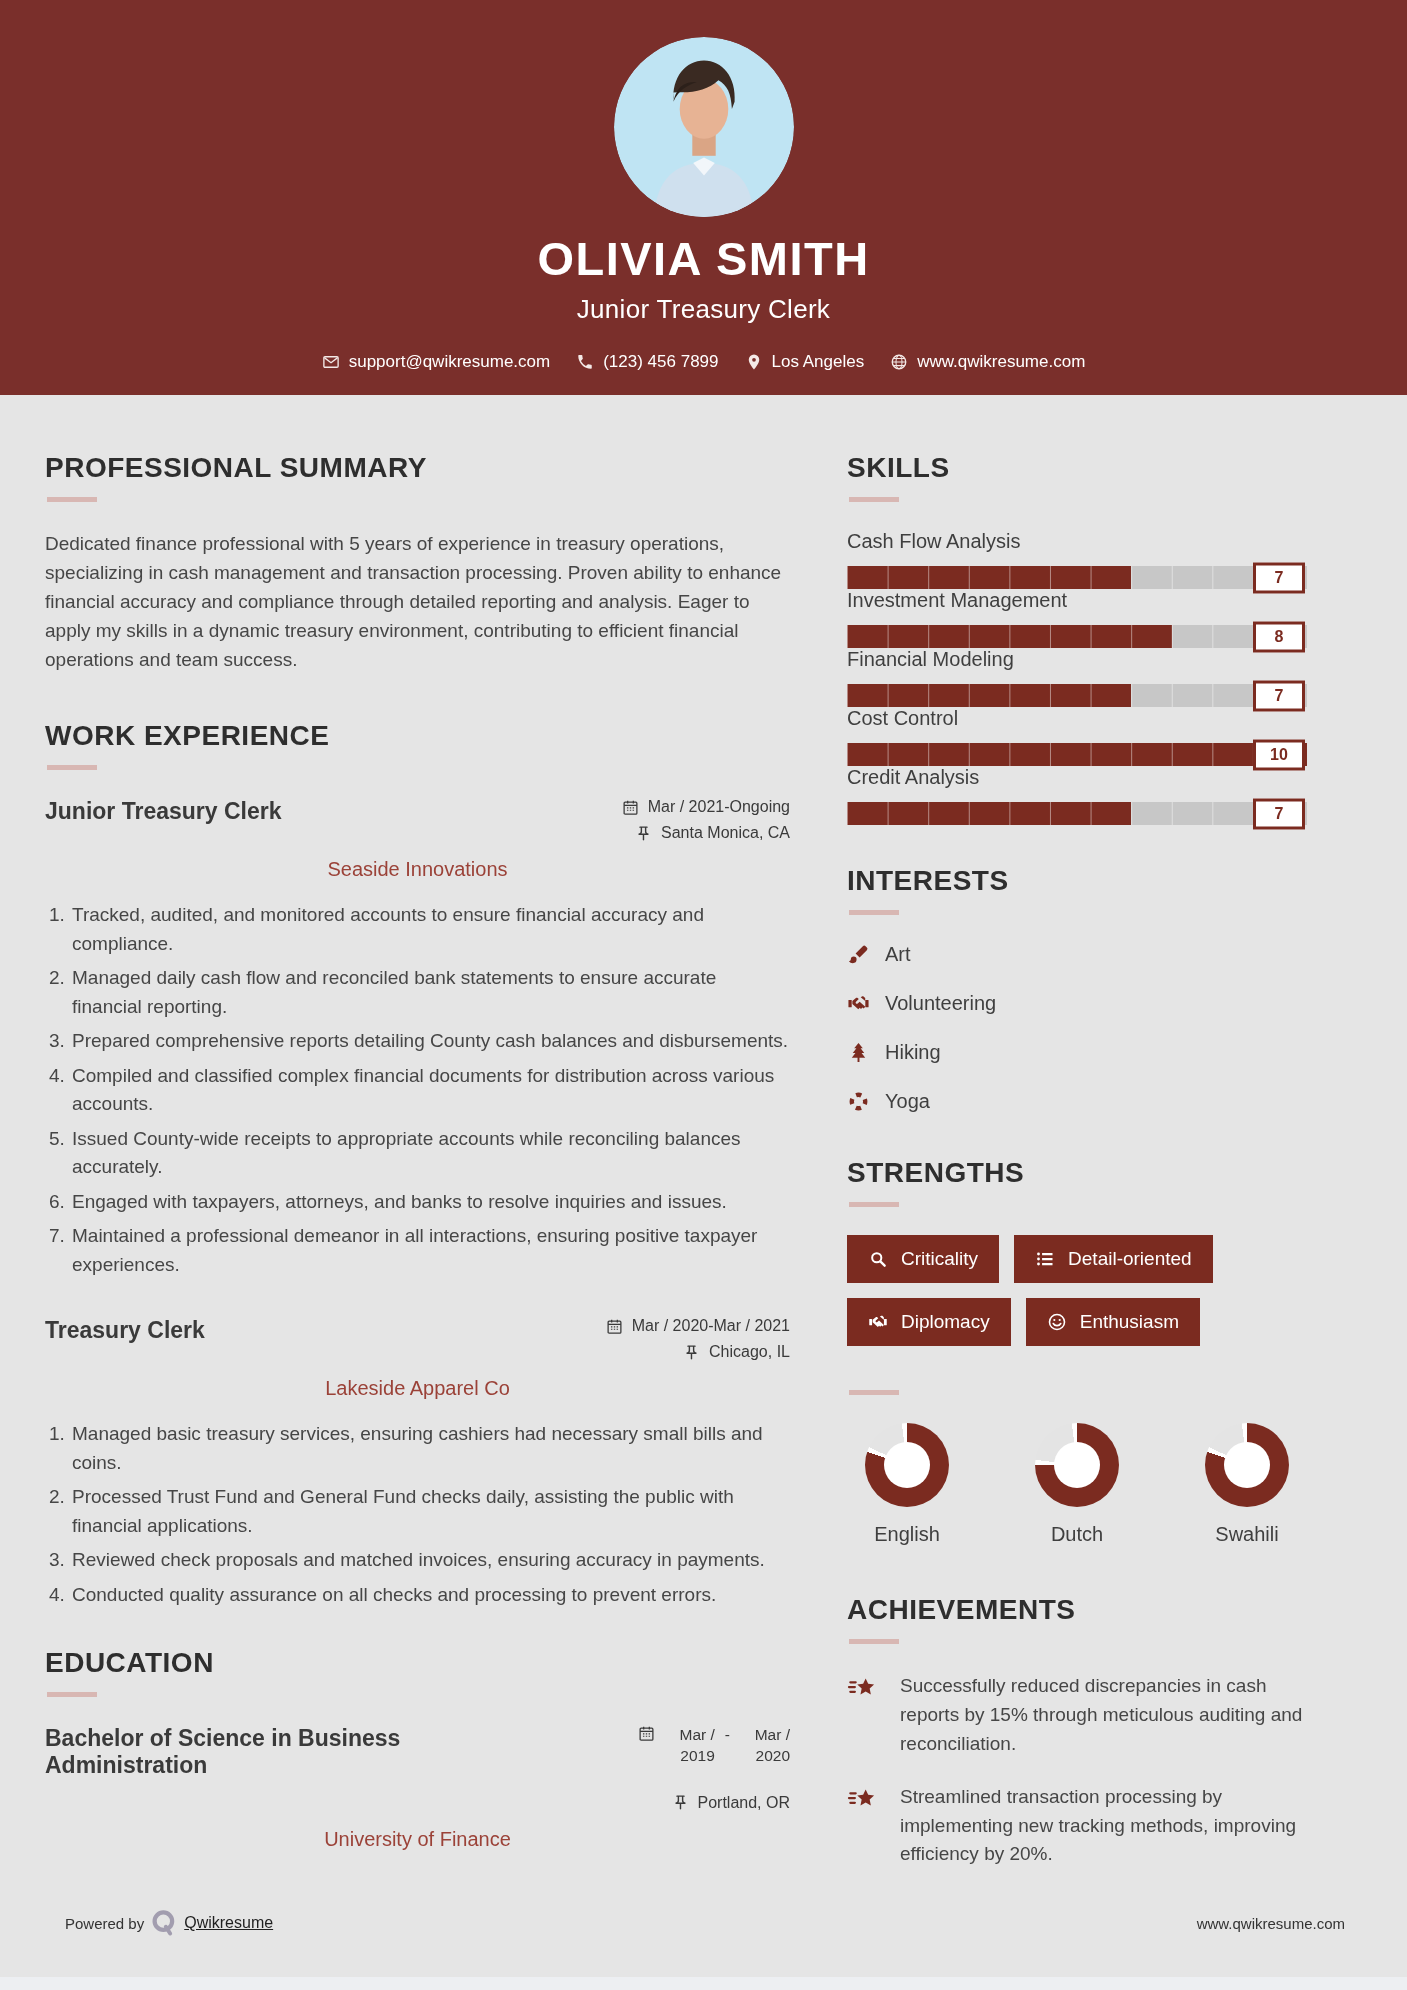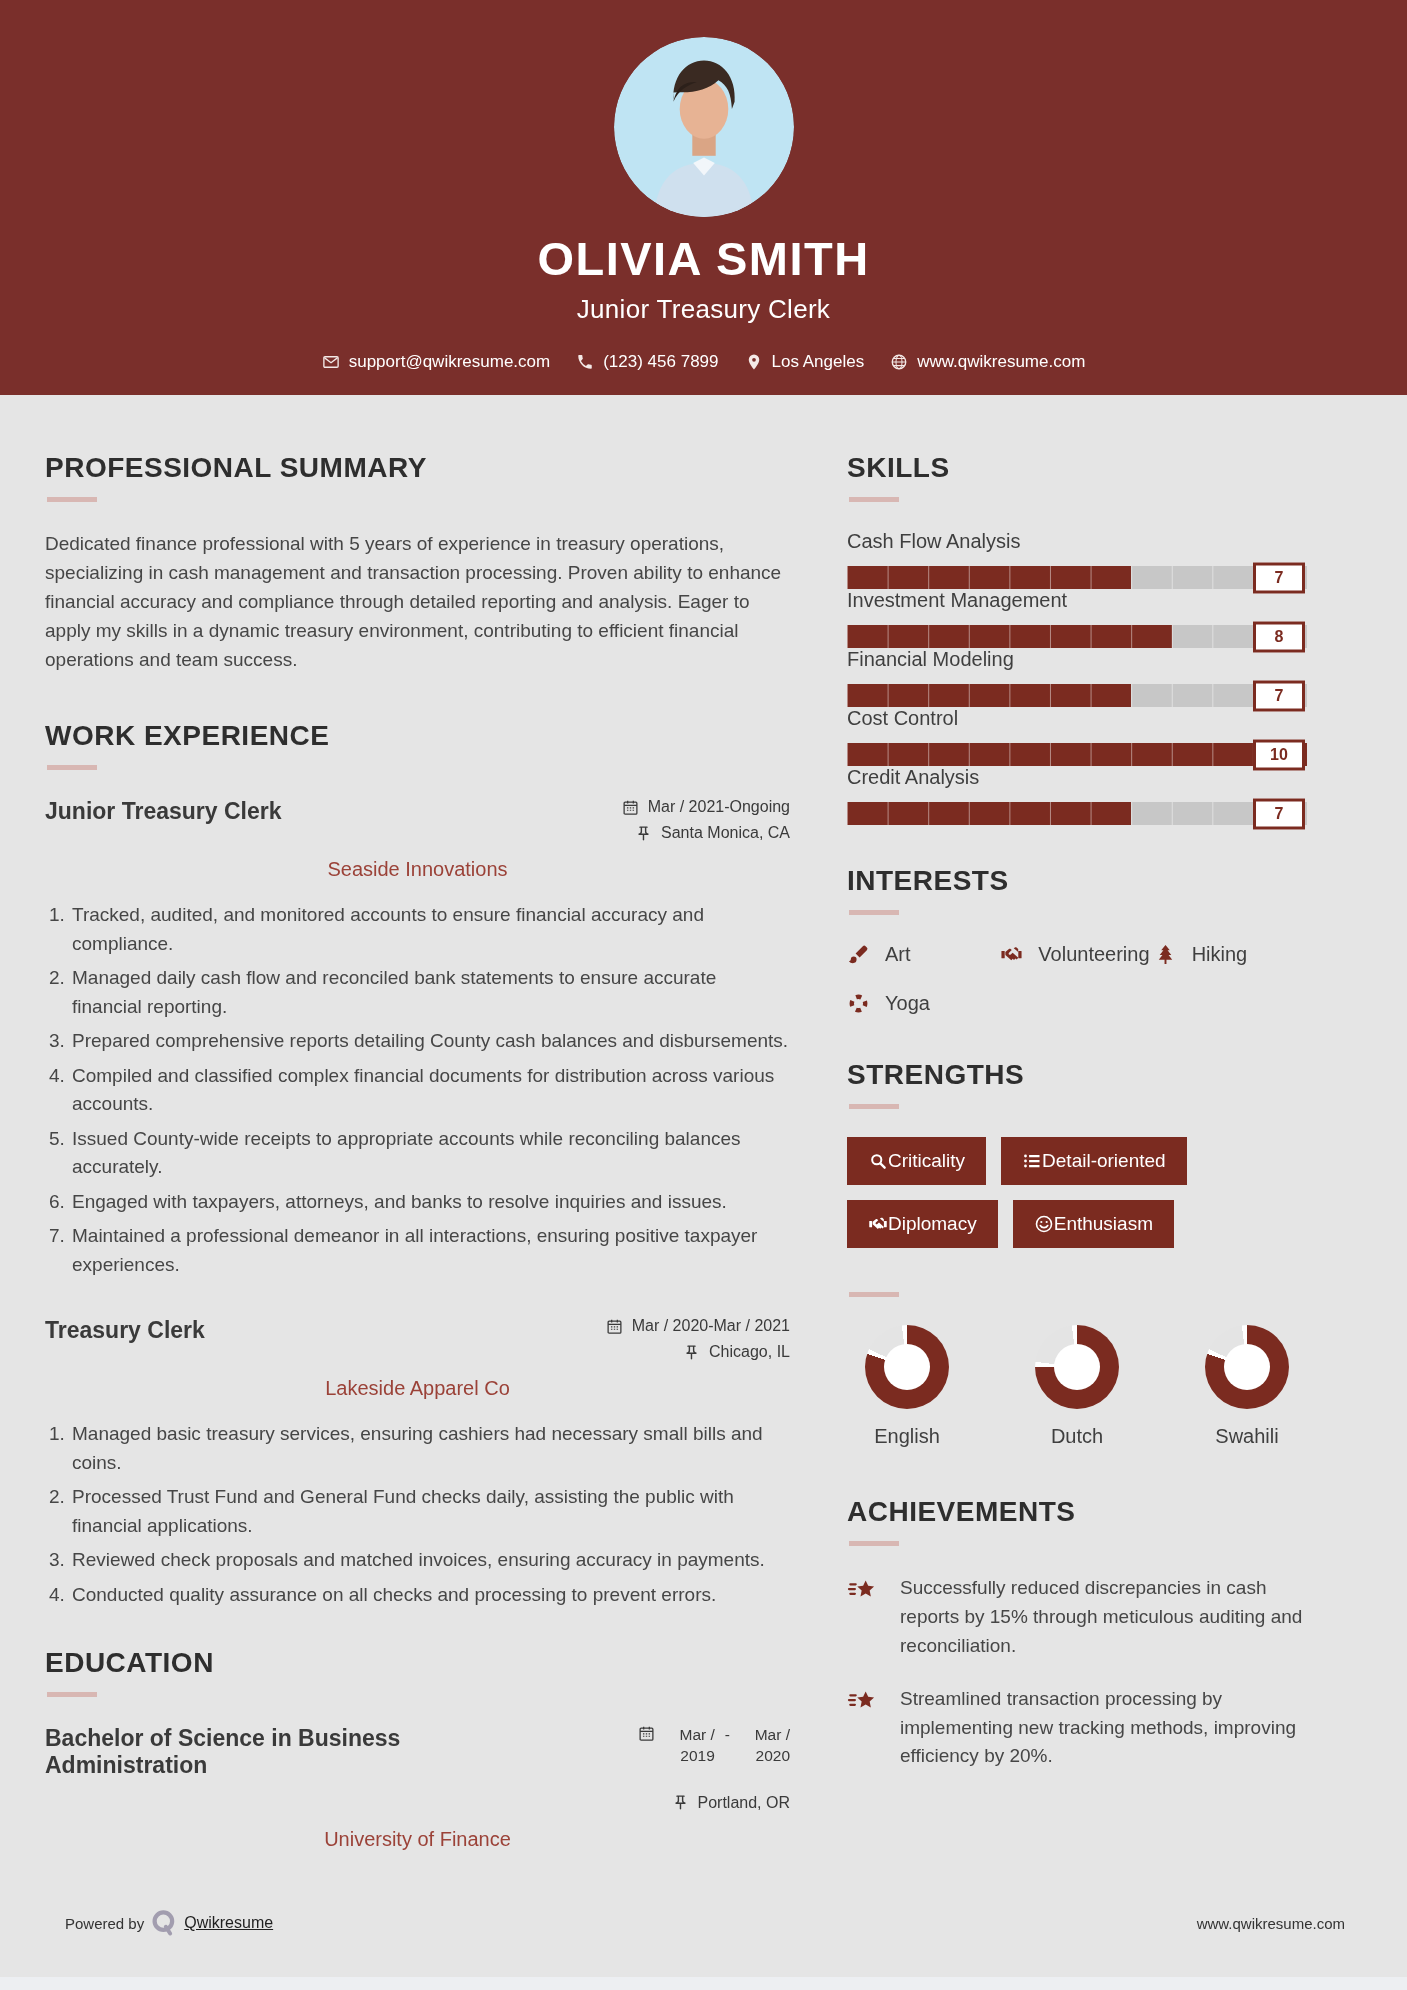--- a/index.html
+++ b/index.html
@@ -59,27 +59,27 @@
   .bar{position:relative;height:23px;background:var(--bar-gray);}
   .bar-fill{position:absolute;left:0;top:0;height:100%;background:var(--accent);}
   .bar-segs{position:absolute;left:0;top:0;height:100%;width:calc(100% - 54px);
     background-image:linear-gradient(to right, rgba(255,255,255,.45) 1px, transparent 1px);
     background-size:10% 100%;}
   .score{position:absolute;right:2px;top:50%;transform:translateY(-50%);width:52px;height:31px;
     background:#fff;border:3px solid var(--accent);color:var(--accent);font-weight:bold;font-size:16px;
     display:flex;align-items:center;justify-content:center;}
 
   
-  .interests{display:grid;grid-template-columns:1fr 1fr 1fr;row-gap:26px;margin-bottom:44px;}
+  .interests{display:grid;grid-template-columns:1fr;row-gap:26px;margin-bottom:44px;}
   .intitem{display:flex;align-items:center;gap:15px;font-size:20px;color:#3f3f3f;}
   .inticon{width:23px;height:23px;color:var(--accent);flex:0 0 auto;}
 
   
   .strengths{display:flex;flex-wrap:wrap;gap:15px;margin-bottom:44px;}
-  .badge{display:inline-flex;align-items:center;background:var(--accent);color:#fff;
+  .badge{display:inline-flex;align-items:center;gap:13px;background:var(--accent);color:#fff;
     padding:13px 21px;font-size:19px;}
   .bicon{width:20px;height:20px;color:#fff;flex:0 0 auto;}
 
   
   .langs{display:flex;gap:86px;padding-left:18px;margin-bottom:48px;align-items:center;}
   .lang{text-align:center;}
   .donut{width:84px;height:84px;border-radius:50%;position:relative;}
   .donut::after{content:"";position:absolute;left:19px;top:19px;width:46px;height:46px;border-radius:50%;background:#fff;}
   .lang-label{margin-top:16px;font-size:20px;color:#3f3f3f;}
 

